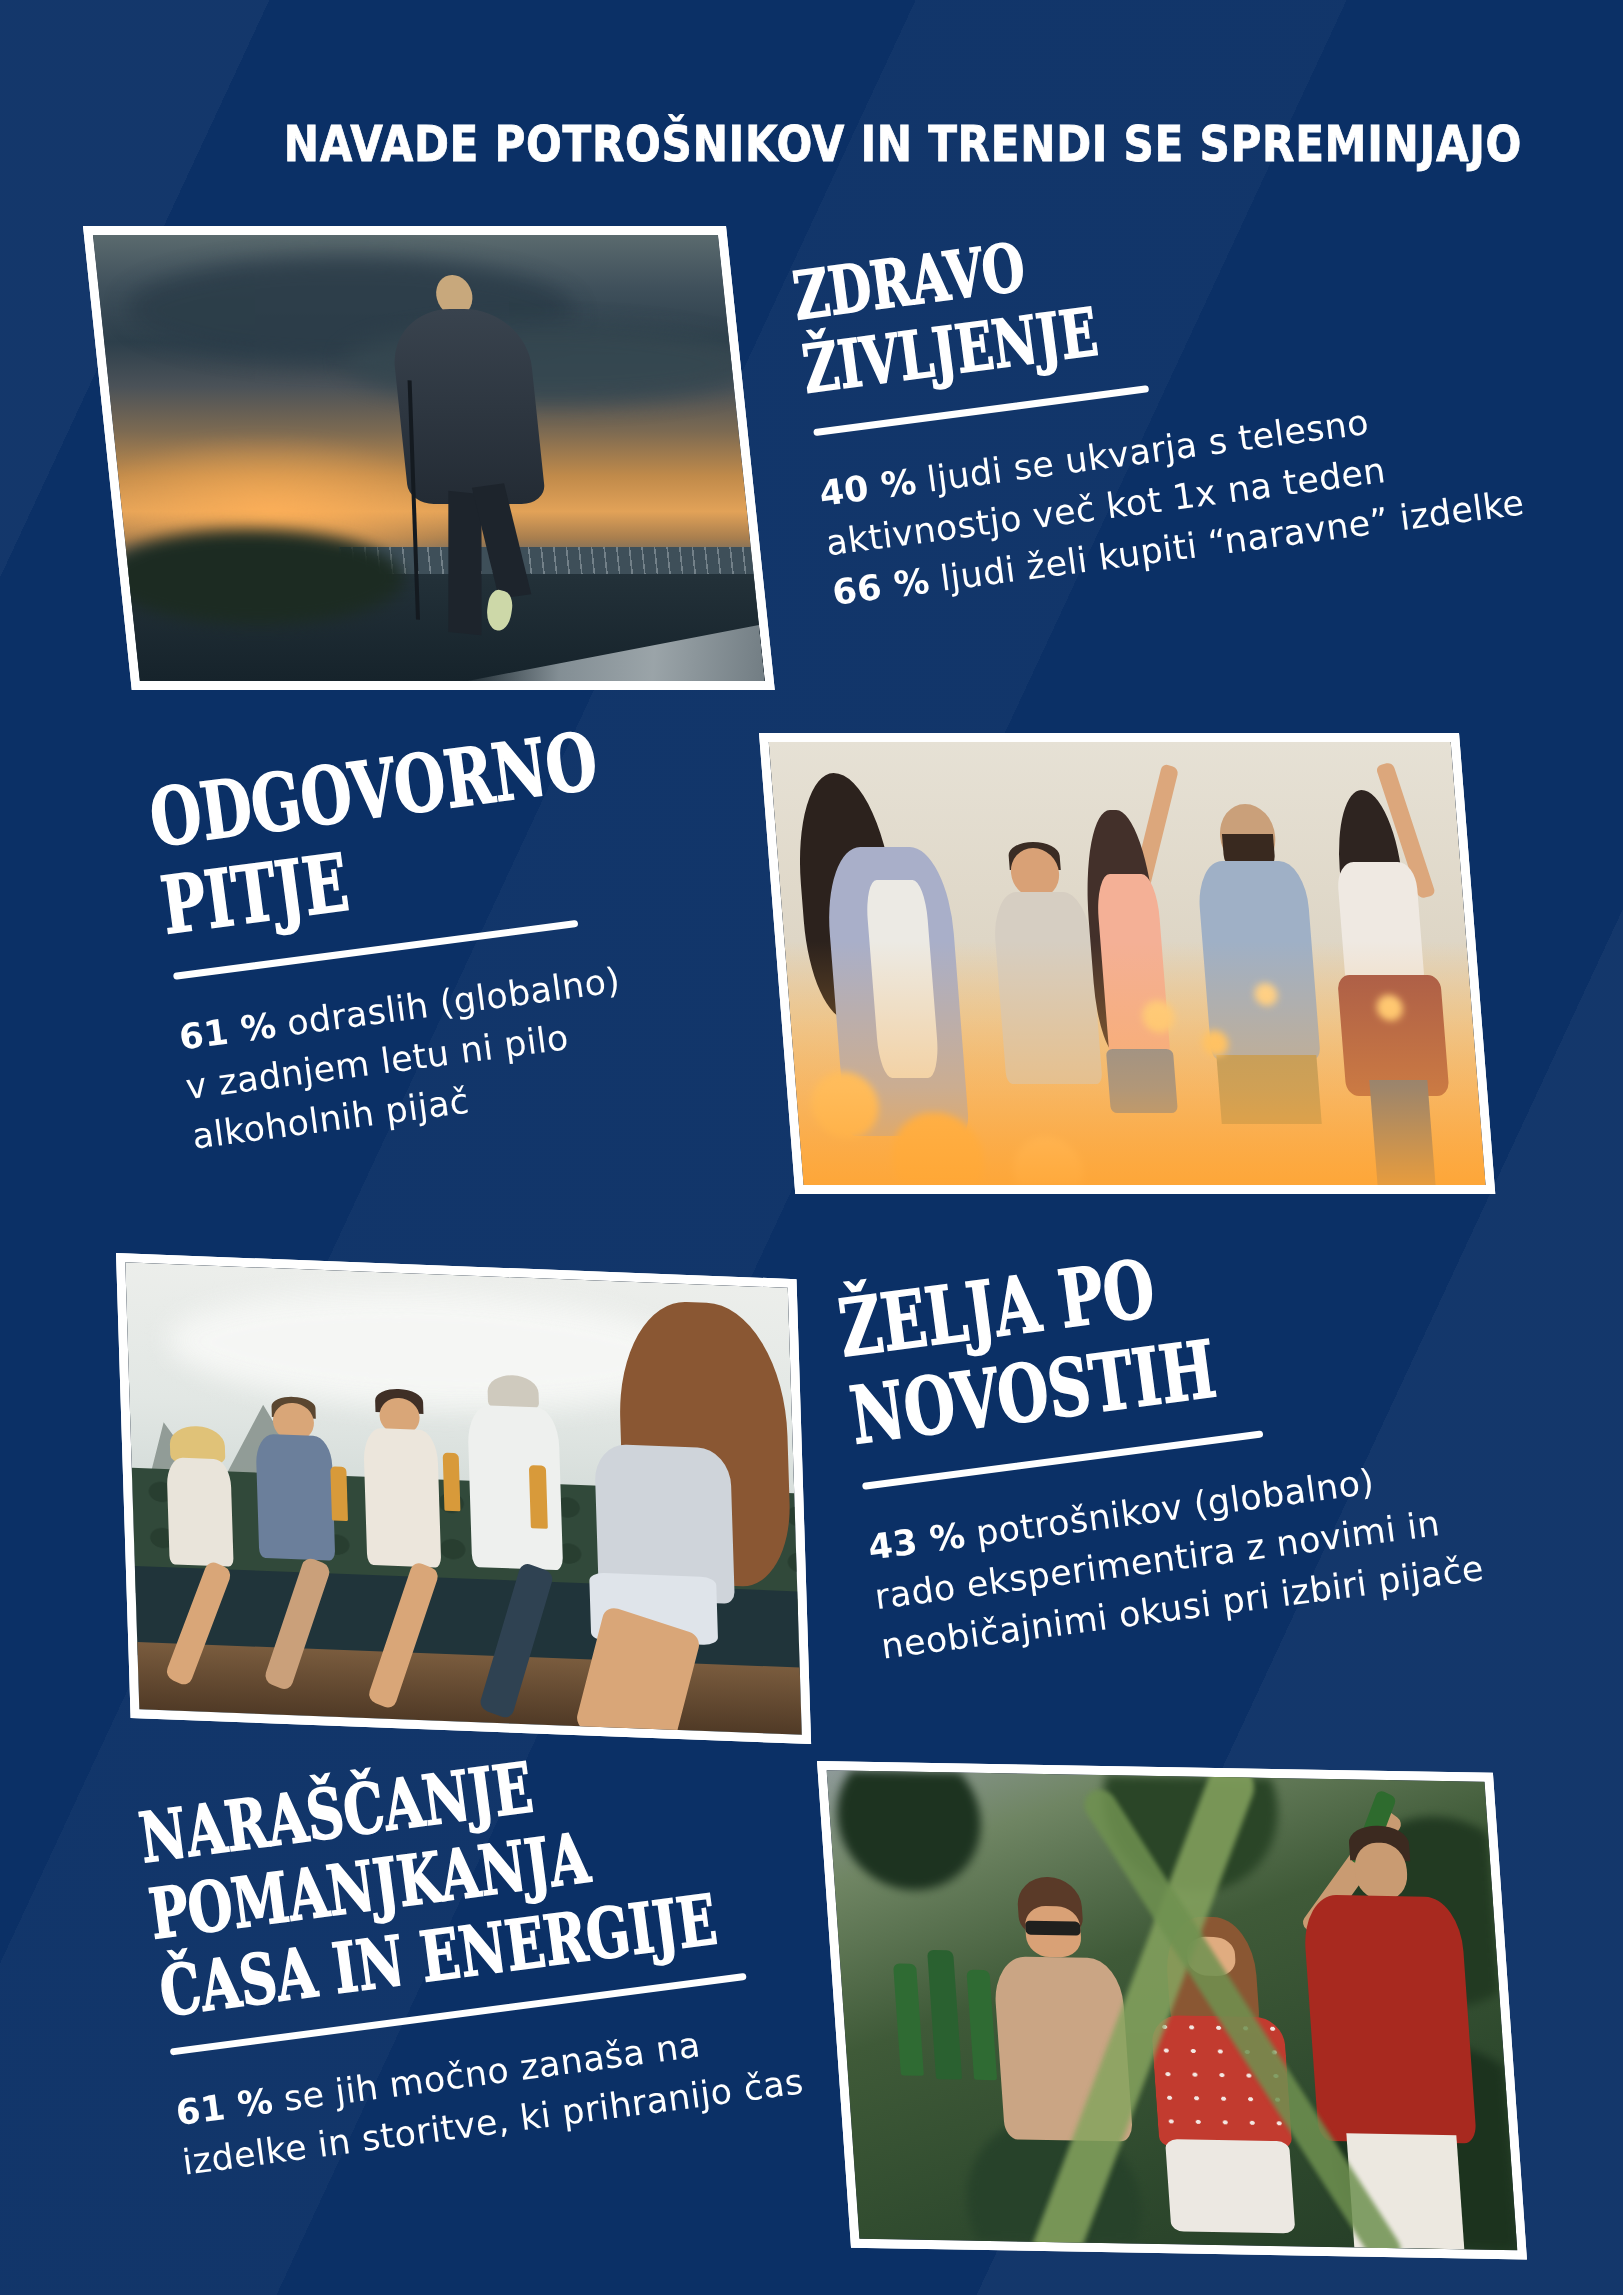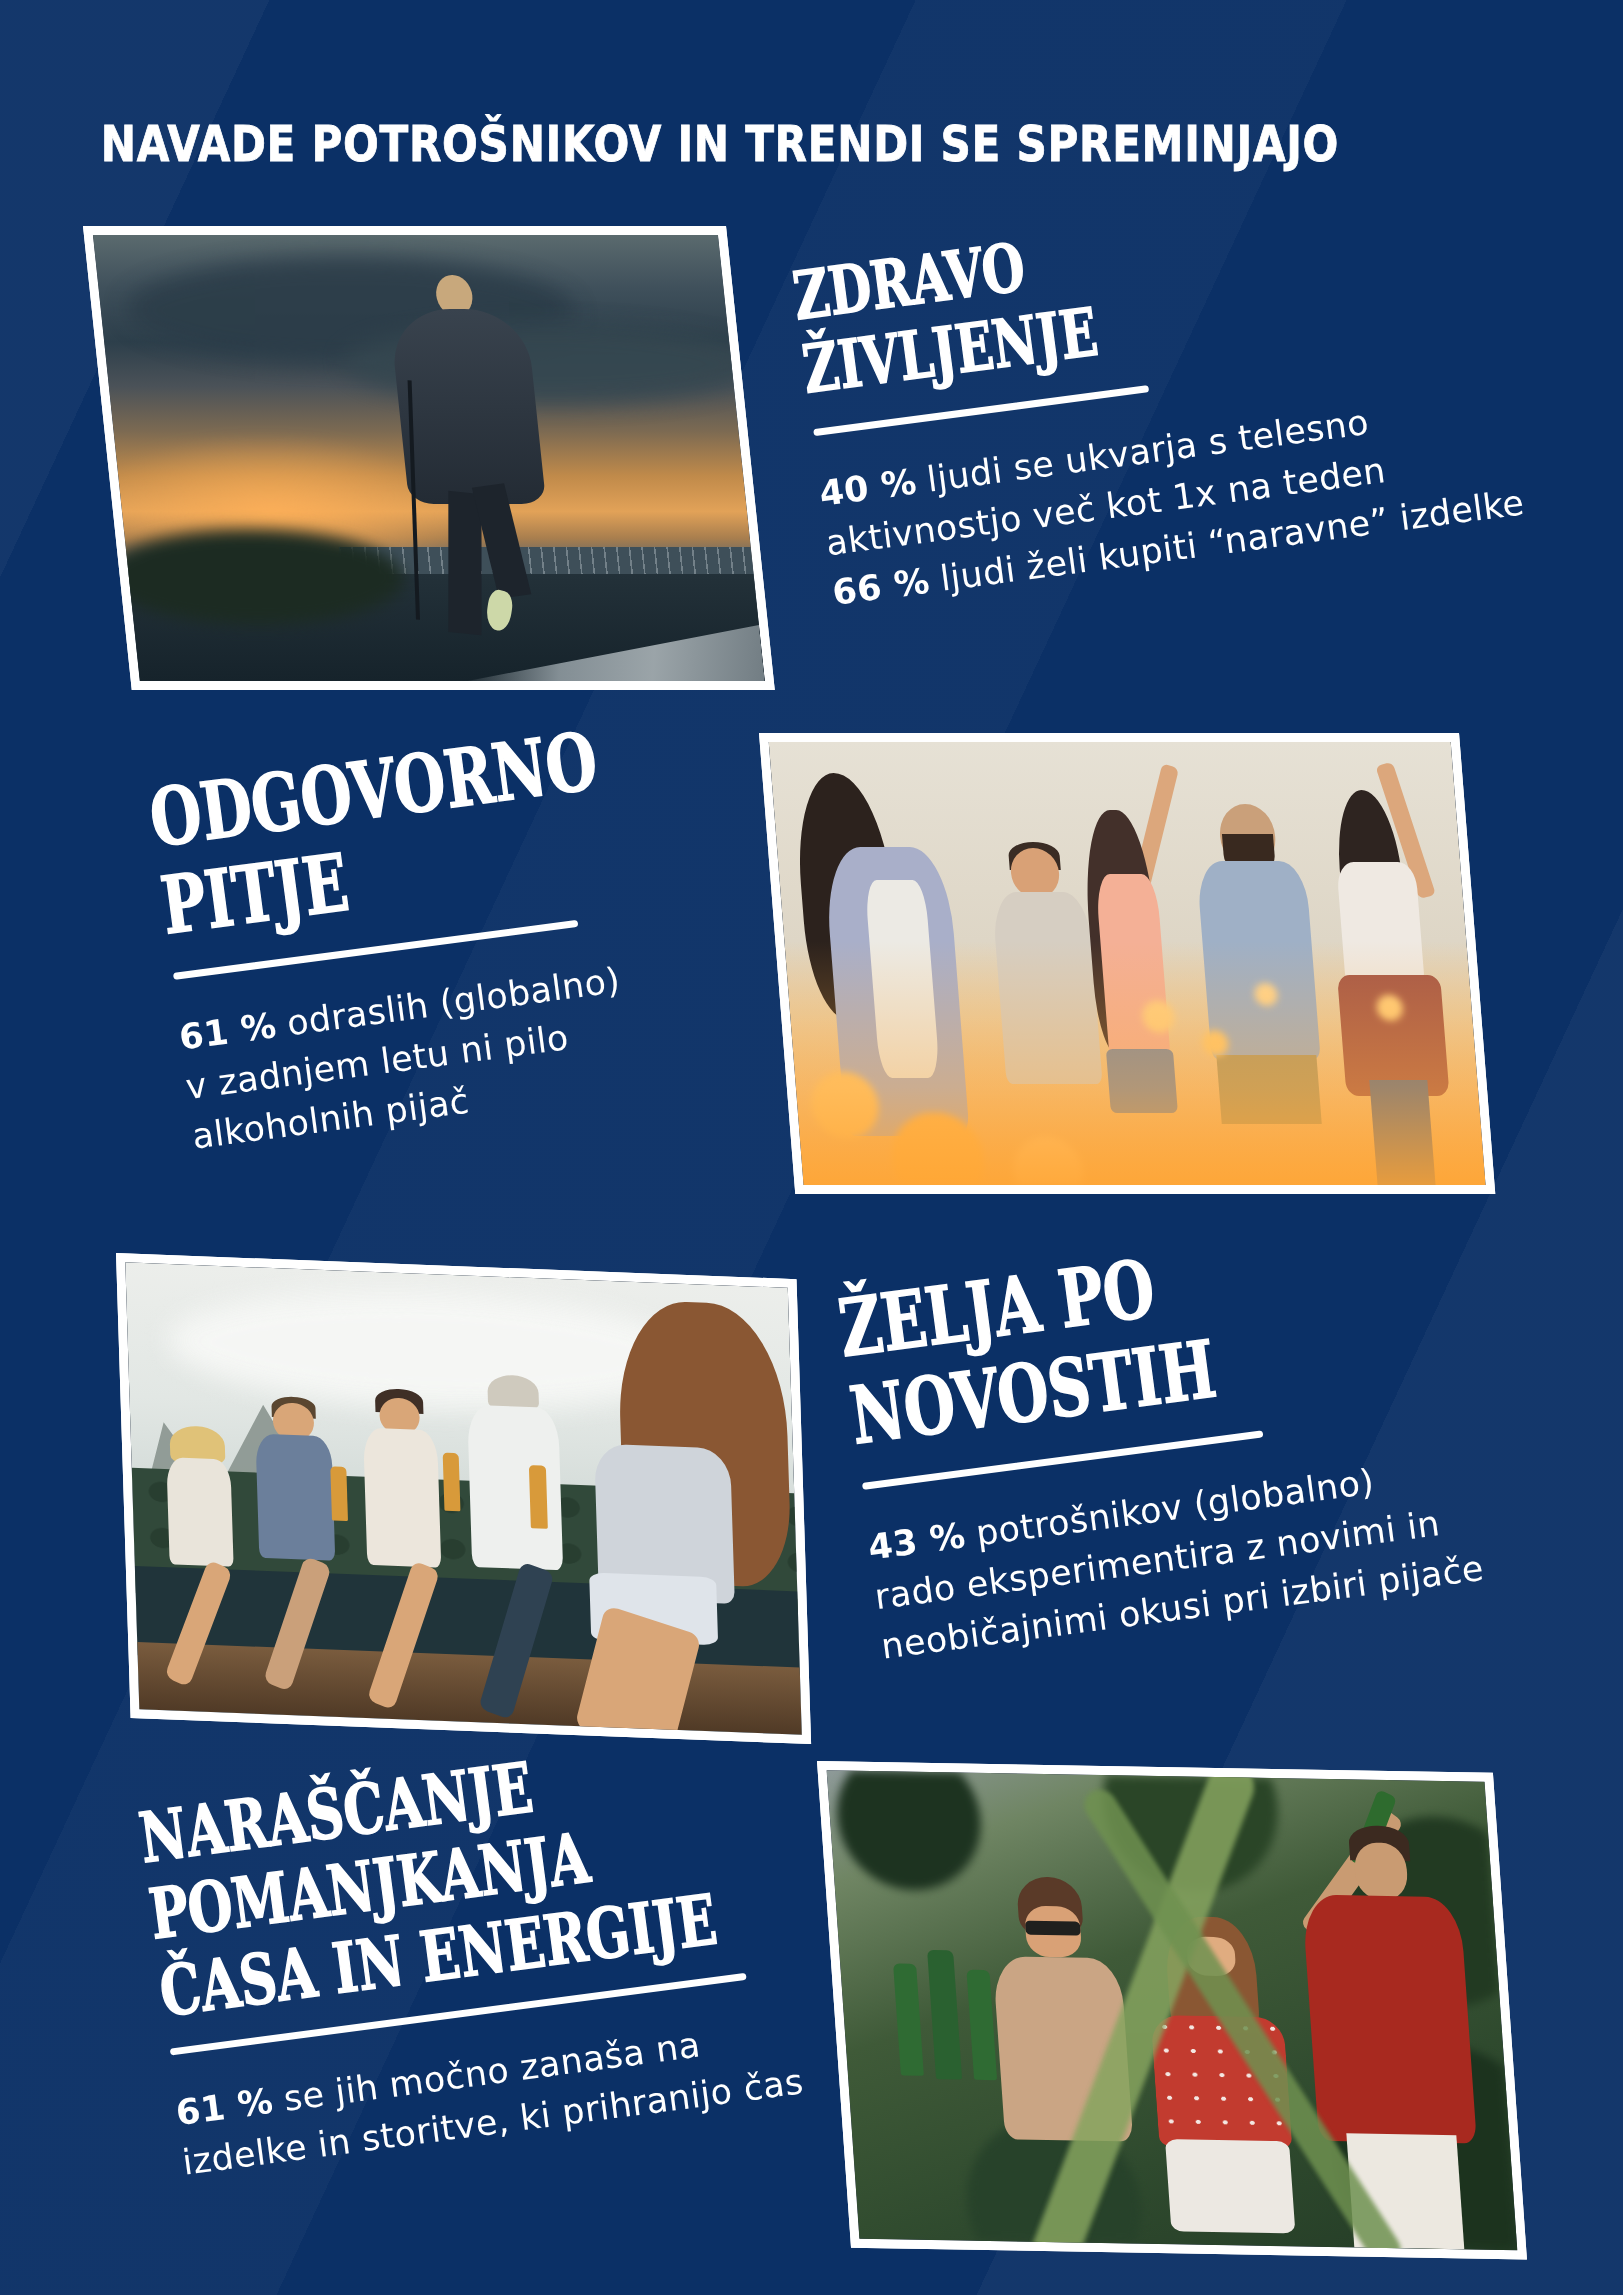--- a/index.html
+++ b/index.html
@@ -3,21 +3,21 @@
 <meta charset="utf-8">
 <style>
   html,body{margin:0;padding:0;background:#0b3066;}
   .page{position:relative;width:1623px;height:2295px;background:#0b3066;overflow:hidden;
         font-family:"DejaVu Sans","Liberation Sans",sans-serif;color:#fff;}
   .streaks{position:absolute;inset:0;
     background:linear-gradient(115deg,rgba(255,255,255,.035) 0 10%,transparent 10% 34%,
       rgba(255,255,255,.028) 34% 50%,transparent 50% 76%,rgba(255,255,255,.035) 76% 100%);}
 
   
-  .page-title{position:absolute;left:0;right:0;top:116px;margin:0;text-align:left;
+  .page-title{position:absolute;left:0;right:0;top:116px;margin:0;text-align:right;
     font-size:49px;font-weight:bold;letter-spacing:0.8px;color:#fff;}
   .page-title .squeeze{display:inline-block;transform:scaleX(.86);transform-origin:50% 50%;
     -webkit-text-stroke:0.8px #fff;white-space:nowrap;}
 
   
   .photo{position:absolute;margin:0;padding:0;background:#fff;border:9.4px solid #fff;transform-origin:0 0;}
   .art{position:absolute;inset:0;overflow:hidden;background:#243242;}
   .art div{position:absolute;}
 
   .photo1{left:83px;top:226px;width:625px;height:446px;transform:skewX(6deg);}

